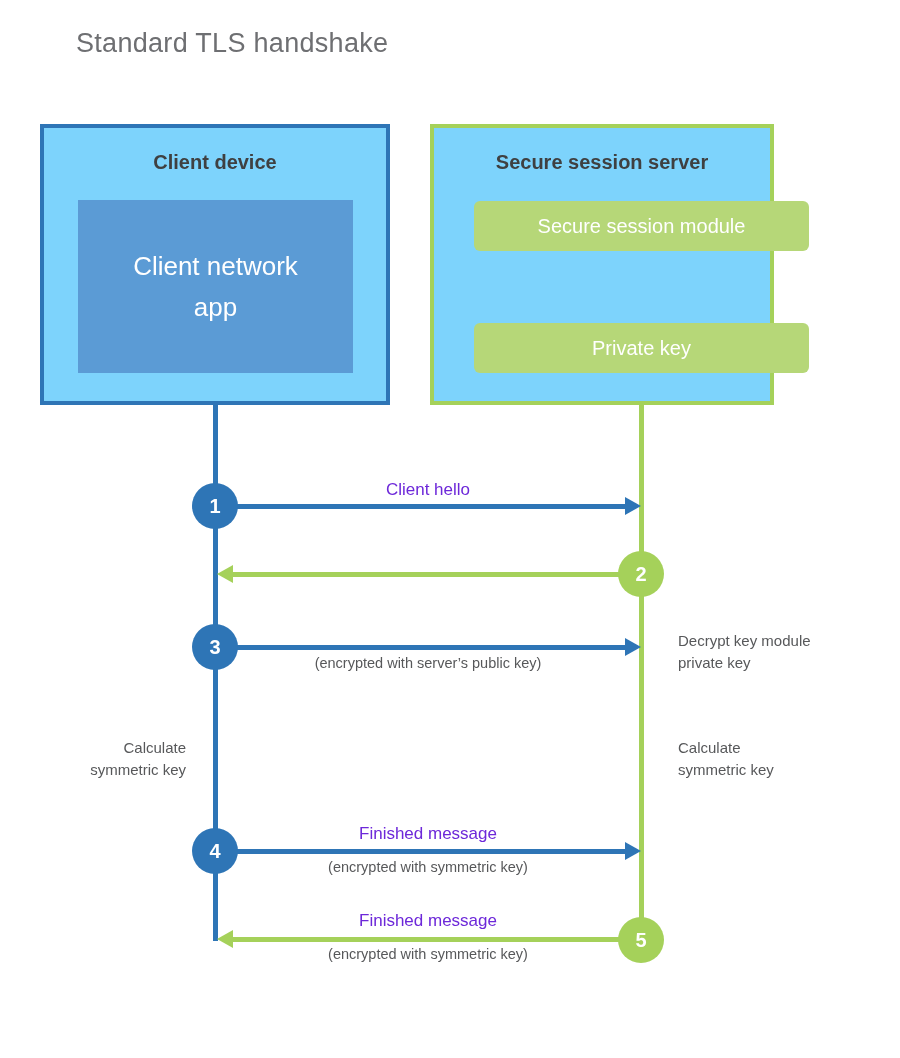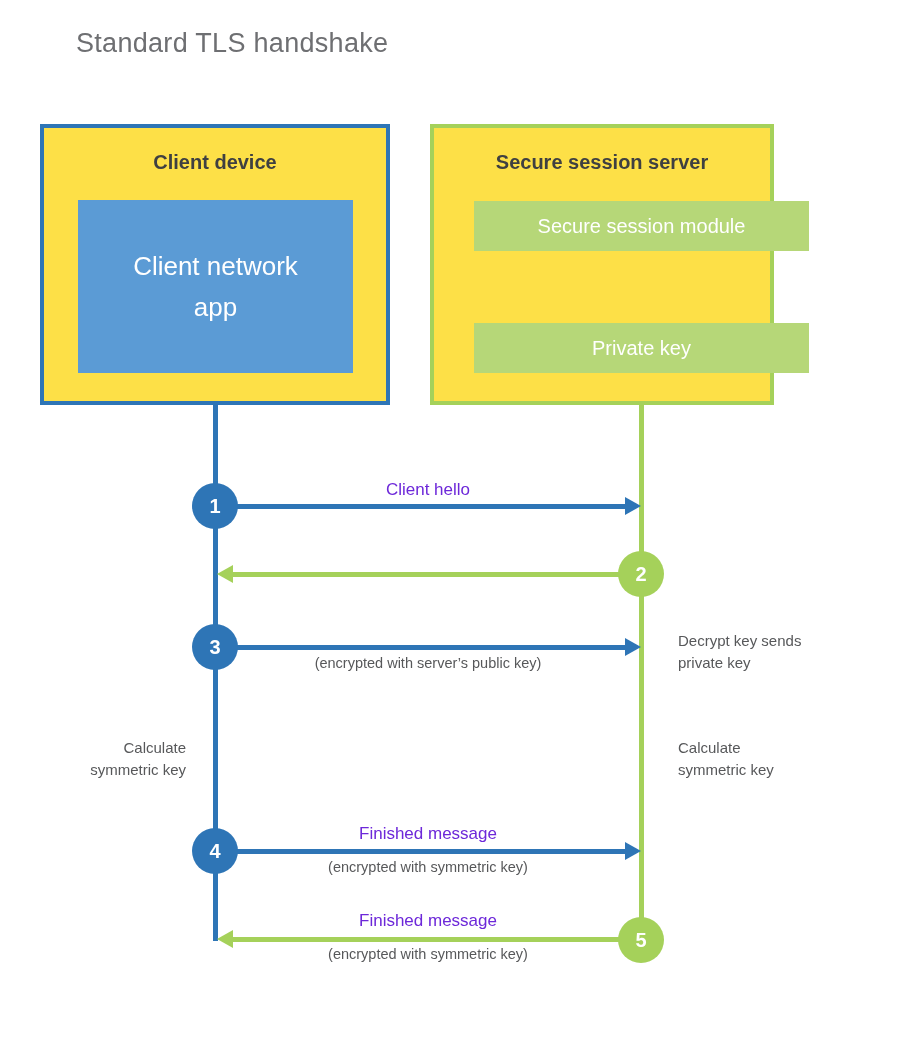--- a/index.html
+++ b/index.html
@@ -8,37 +8,37 @@
     font-family:"Liberation Sans", sans-serif;
   }
   .canvas { position:absolute; inset:0; }
 
   .page-title {
     position:absolute; left:38px; top:28px;
     font-size:27px; font-weight:300; color:#6e6f72; letter-spacing:0.3px;margin-left:38px;
   }
 
   
-  .actor-box { position:absolute; top:124px; height:281px; box-sizing:border-box; background:#fde047; }
+  .actor-box { position:absolute; top:124px; height:281px; box-sizing:border-box; background:#7dd3fc; }
   .client-box { left:40px;  width:350px; border:4px solid #2e75b6; }
   .server-box { left:430px; width:344px; border:4px solid #a5d15a; }
   .box-title {
     position:absolute; top:23px; left:0; right:0; text-align:center;
     font-size:20px; font-weight:bold; color:#3f4041;
   }
   .client-module {
     position:absolute; left:34px; top:72px; width:275px; height:173px;
     background:#5b9bd5; color:#ffffff; font-size:26px; line-height:1.55;
     display:flex; align-items:center; justify-content:center; text-align:center;
     white-space:pre-line;
   }
   .server-bar {
     position:absolute; left:40px; width:335px; height:50px;
     background:#b6d778; color:#ffffff; font-size:20px;
-    display:flex; align-items:center; justify-content:center;
+    display:flex; align-items:center; justify-content:center;border-radius:6px;
   }
   .server-bar.bar-0 { top:73px; }
   .server-bar.bar-1 { top:133px; }
   .server-bar.bar-2 { top:195px; }
 
   
   .vline { position:absolute; width:5px; top:404px; }
   .vline.blue  { left:213px; height:537px; background:#2e75b6; }
   .vline.green { left:639px; height:537px; background:#a5d15a; }
 
@@ -105,21 +105,21 @@
   <div class="circle blue" style="left:192px; top:483px">1</div>
 
   <div class="hline green" style="left:233px; top:572px; width:408px"></div>
   <div class="head left green" style="left:217px; top:565px"></div>
   <div class="circle green" style="left:618px; top:551px">2</div>
 
   <div class="step-sublabel" style="top:655px">(encrypted with server’s public key)</div>
   <div class="hline blue" style="left:215px; top:645px; width:410px"></div>
   <div class="head right blue" style="left:625px; top:638px"></div>
   <div class="circle blue" style="left:192px; top:624px">3</div>
-  <div class="note decrypt">Decrypt key sends
+  <div class="note decrypt">Decrypt key module
 private key</div>
 
   <div class="note calc-left">Calculate
 symmetric key</div>
   <div class="note calc-right">Calculate
 symmetric key</div>
 
   <div class="step-label" style="top:824px">Finished message</div>
   <div class="step-sublabel" style="top:859px">(encrypted with symmetric key)</div>
   <div class="hline blue" style="left:215px; top:849px; width:410px"></div>

